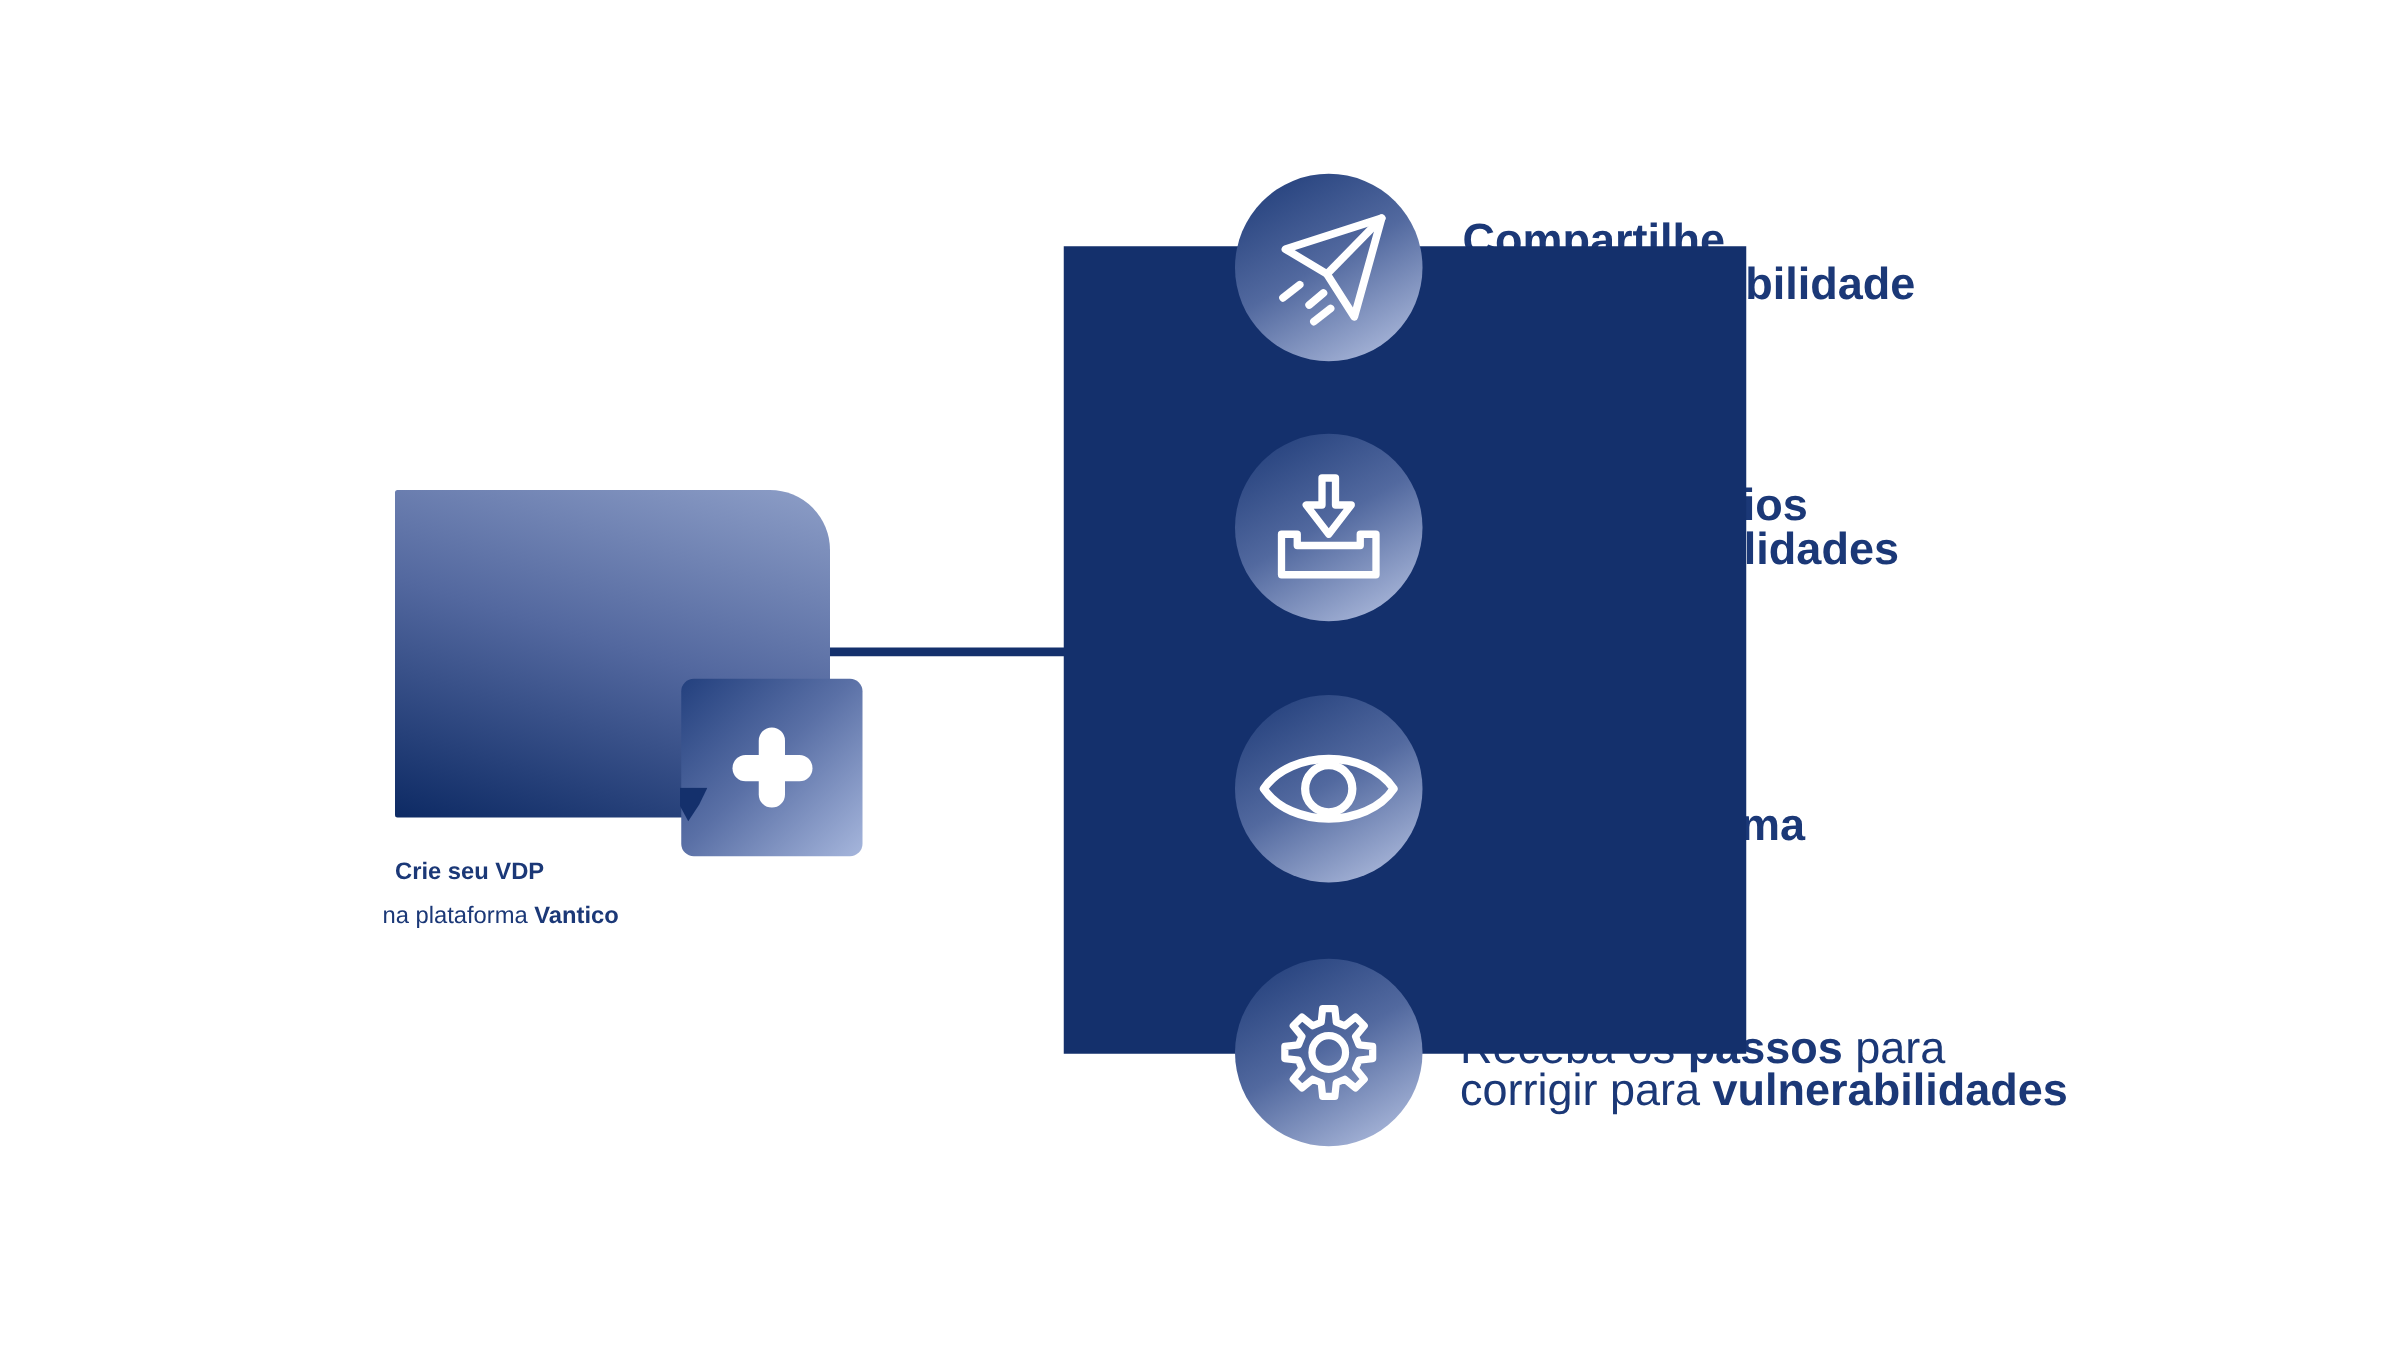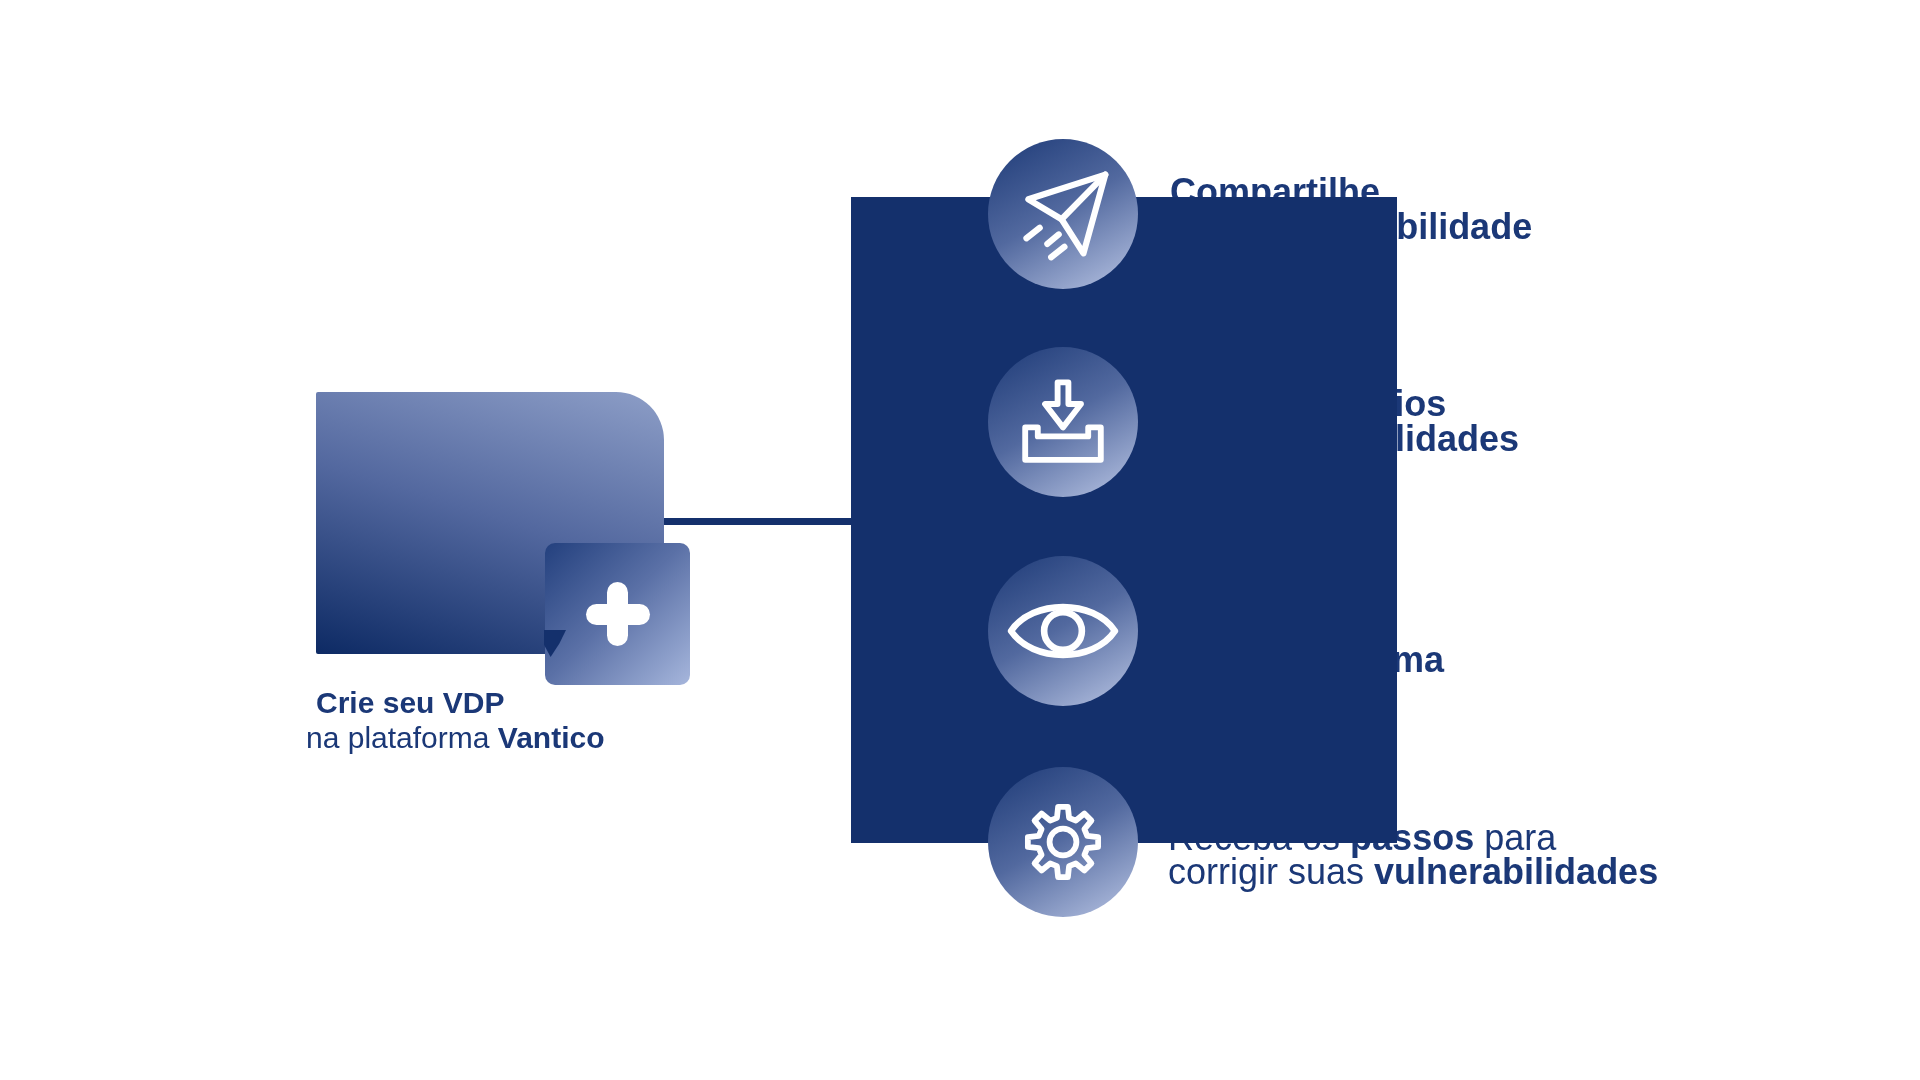--- a/index.html
+++ b/index.html
@@ -31,21 +31,21 @@
   .plus{position:relative;width:64px;height:64px;}
   .plus::before,.plus::after{
     content:"";position:absolute;background:#ffffff;border-radius:11px;
   }
   .plus::before{left:0;top:21.5px;width:64px;height:21px;}
   .plus::after{left:21.5px;top:0;width:21px;height:64px;}
   .connector{
     position:absolute;left:662px;top:518px;width:190px;height:7px;
     background:#14306c;z-index:0;
   }
-  .cap{position:absolute;font-size:30px;line-height:1;white-space:pre;z-index:1;}
+  .cap{position:absolute;font-size:19px;line-height:1;white-space:pre;z-index:1;}
   .cap1{left:316px;top:688px;font-weight:700;}
   .cap2{left:306px;top:723px;font-weight:400;}
   
   .lbl{position:absolute;font-size:36px;line-height:1;white-space:pre;z-index:4;font-weight:400;}
   .b{font-weight:700;}
   .s1l1{left:1170px;top:174px;}
   .s1l2{left:1170px;top:209px;}
   .s2l1{left:1148px;top:386px;}
   .s2l2{left:1185px;top:421px;}
   .s3l1{left:1172px;top:607px;}
@@ -85,21 +85,21 @@
   <div class="lbl s1l1"><span class="b">Compartilhe</span></div>
   <div class="lbl s1l2"><span>a sua </span><span class="b">vulnerabilidade</span></div>
 
   <div class="lbl s2l1"><span>Receba </span><span class="b">relatórios</span></div>
   <div class="lbl s2l2"><span>de </span><span class="b">vulnerabilidades</span></div>
 
   <div class="lbl s3l1"><span>Acompanhe</span></div>
   <div class="lbl s3l2"><span>na </span><span class="b">plataforma</span></div>
 
   <div class="lbl s4l1"><span>Receba os </span><span class="b">passos</span><span> para</span></div>
-  <div class="lbl s4l2"><span>corrigir suas </span><span class="b">vulnerabilidades</span></div>
+  <div class="lbl s4l2"><span>corrigir para </span><span class="b">vulnerabilidades</span></div>
 
   <div class="bigrect"></div>
 
   <div class="circle c1">
     <svg width="95" height="95" viewBox="0 0 100 100">
       <g fill="none" stroke="#ffffff" stroke-width="6.5" stroke-linecap="round" stroke-linejoin="round">
         <path d="M94 8 L71 91 L48 55 L13 34 Z"></path>
         <path d="M94 8 L48 55"></path>
         <path d="M11 75 L25 64"></path>
         <path d="M33 81 L45 71"></path>

